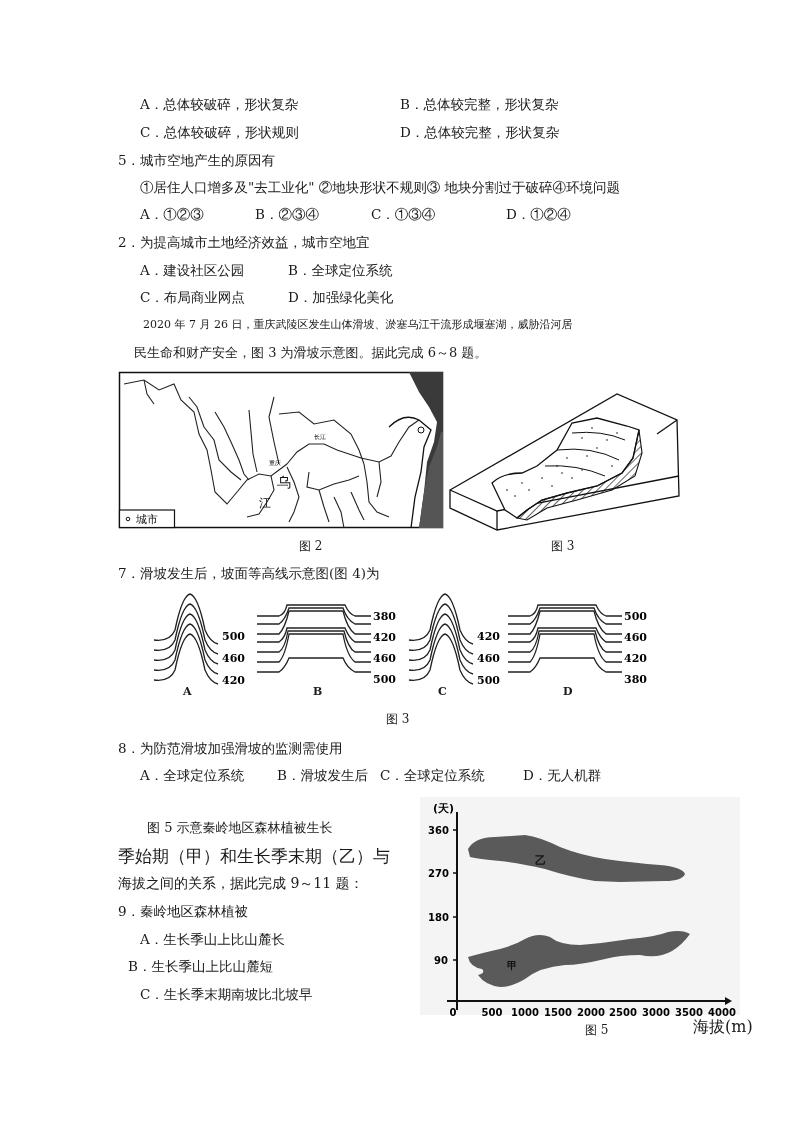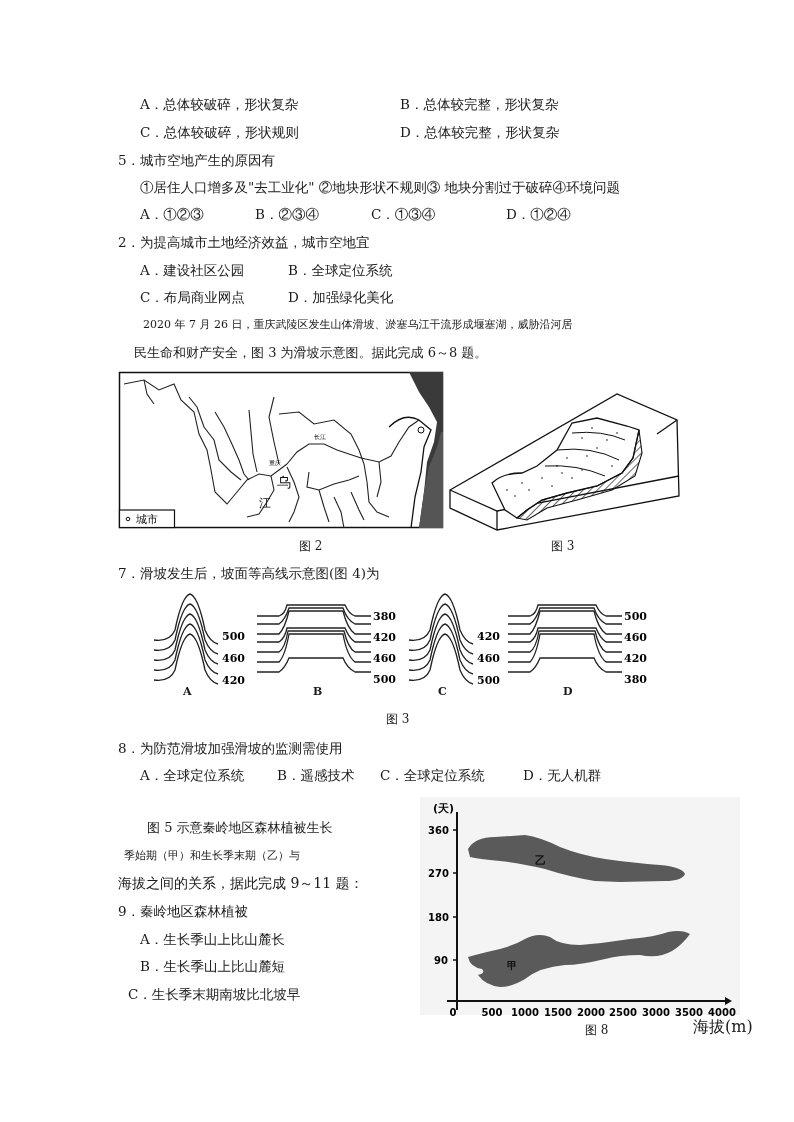--- a/index.html
+++ b/index.html
@@ -178,32 +178,32 @@
   <text x="116" y="41" font-size="11" font-weight="bold">460</text>
   <text x="116" y="62" font-size="11" font-weight="bold">420</text>
   <text x="116" y="83" font-size="11" font-weight="bold">380</text>
 </svg>
 <div class="cap" style="left:563px;top:685px;font-weight:bold;font-size:11px">D</div>
 
 <div class="cap" style="left:386px;top:711px">图 3</div>
 
 <div class="line" style="left:118px;top:739px">8．为防范滑坡加强滑坡的监测需使用</div>
 <div class="opt" style="left:140px;top:766px">A．全球定位系统</div>
-<div class="opt" style="left:277px;top:766px">B．遥感技术</div>
+<div class="opt" style="left:277px;top:766px">B．滑坡发生后</div>
 <div class="opt" style="left:380px;top:766px">C．全球定位系统</div>
 <div class="opt" style="left:523px;top:766px">D．无人机群</div>
 
 <div class="line" style="left:147px;top:819px;font-size:13px">图 5 示意秦岭地区森林植被生长</div>
-<div class="line" style="left:124px;top:847px;font-size:11px">季始期（甲）和生长季末期（乙）与</div>
+<div class="line" style="left:118px;top:847px;font-size:17px">季始期（甲）和生长季末期（乙）与</div>
 <div class="line" style="left:118px;top:874px;font-size:14px">海拔之间的关系，据此完成 9～11 题：</div>
 
 <div class="line" style="left:118px;top:902px">9．秦岭地区森林植被</div>
 <div class="opt" style="left:140px;top:930px">A．生长季山上比山麓长</div>
-<div class="opt" style="left:140px;top:957px">B．生长季山上比山麓短</div>
-<div class="opt" style="left:128px;top:985px">C．生长季末期南坡比北坡早</div>
+<div class="opt" style="left:128px;top:957px">B．生长季山上比山麓短</div>
+<div class="opt" style="left:140px;top:985px">C．生长季末期南坡比北坡早</div>
 
 <svg style="left:420px;top:797px" width="320" height="225" viewBox="0 0 320 225">
   <rect x="0" y="0" width="320" height="218" fill="#f4f4f4"></rect>
 
   <line x1="37" y1="15" x2="37" y2="213" stroke="#111" stroke-width="2"></line>
 
   <line x1="27" y1="204" x2="305" y2="204" stroke="#111" stroke-width="2"></line>
   <polygon points="305,200 312,204 305,208" fill="#111"></polygon>
 
   <g stroke="#111" stroke-width="1.5">
@@ -230,13 +230,13 @@
     <text x="302" y="219">4000</text>
   </g>
 
   <path d="M48,52 Q55,40 75,40 L105,38 Q120,40 140,50 Q160,58 185,62 Q215,66 240,68 Q262,70 265,77 Q262,84 245,84 L200,85 L175,84 Q150,80 125,72 Q100,66 80,64 Q58,62 50,60 Z" fill="#5a5a5a"></path>
 
   <path d="M48,160 Q62,156 80,152 Q95,148 105,142 Q118,135 130,140 Q140,148 160,148 Q185,146 210,142 Q235,140 248,135 Q262,132 270,137 Q262,148 252,154 Q238,162 220,158 Q200,158 185,162 Q160,168 145,168 Q120,170 105,182 Q92,190 80,190 Q65,188 58,178 Q66,176 62,172 Q50,170 48,160 Z" fill="#5a5a5a"></path>
   <text x="115" y="67" font-size="11" font-weight="bold" class="sans" fill="#111">乙</text>
   <text x="87" y="172" font-size="10" font-weight="bold" class="sans" fill="#111">甲</text>
 </svg>
 <div class="cap" style="left:693px;top:1017px;font-size:16px">海拔(m)</div>
-<div class="cap" style="left:585px;top:1022px">图 8</div>
+<div class="cap" style="left:585px;top:1022px">图 5</div>
 
 </body></html>

